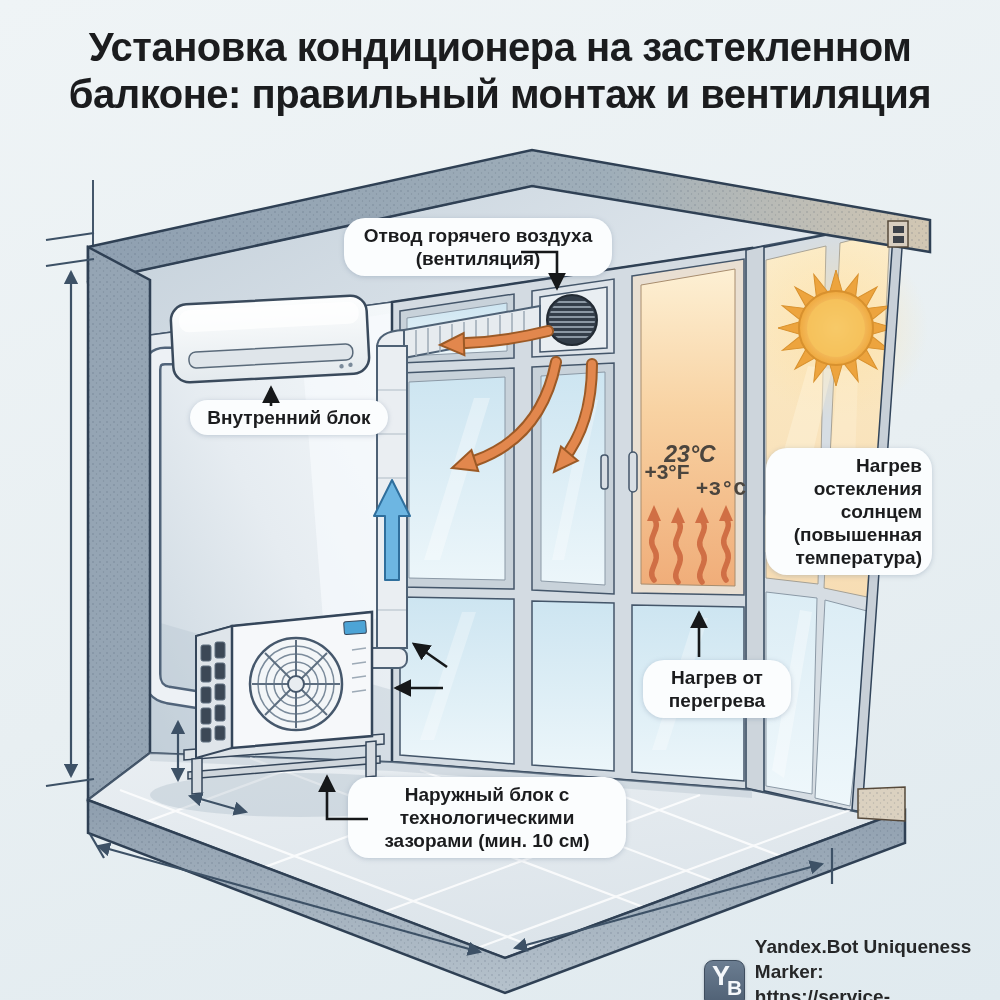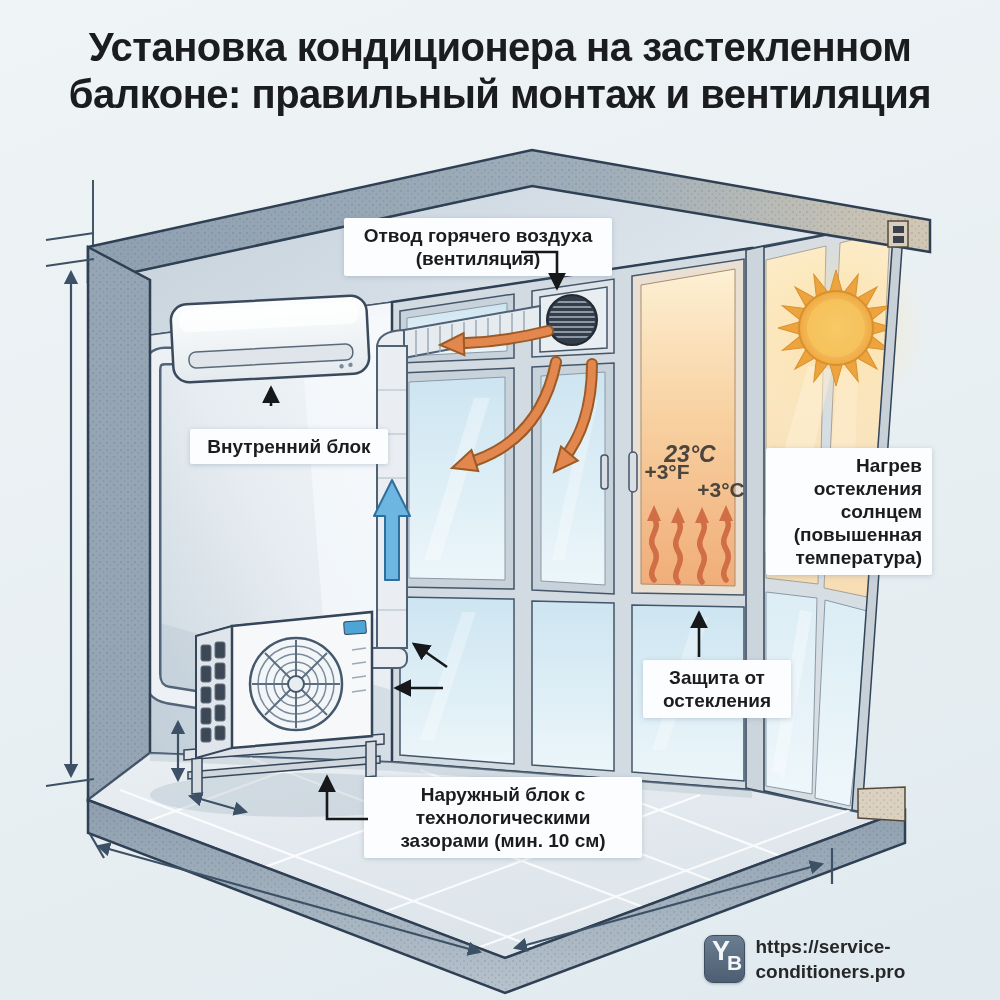--- a/index.html
+++ b/index.html
@@ -4,27 +4,27 @@
 <style>
   html,body{margin:0;padding:0;background:#dfe8ec;}
   .stage{position:relative;width:1000px;height:1000px;overflow:hidden;
          background:linear-gradient(160deg,#eff4f6 0%,#e8eff2 55%,#e0eaef 100%);
          font-family:"Liberation Sans", sans-serif;}
   .scene{position:absolute;left:0;top:0;z-index:1;}
   .overlay{position:absolute;left:0;top:0;z-index:4;pointer-events:none;}
   .title{position:absolute;left:0;top:24px;width:1000px;text-align:center;z-index:5;
          font-weight:bold;font-size:40px;line-height:47px;color:#1b1c1e;letter-spacing:-0.5px;}
   .title span{display:block;white-space:nowrap;}
-  .callout{position:absolute;z-index:3;background:#fbfdfe;border-radius:2px;
+  .callout{position:absolute;z-index:3;background:#fbfdfe;border-radius:21px;
            padding:6px 10px;text-align:center;font-size:19px;font-weight:bold;
            line-height:23px;color:#1b1c1e;box-shadow:0 1px 5px rgba(110,130,155,.35);}
   .temp{position:absolute;z-index:2;text-align:center;font-weight:bold;color:#4b453e;}
   .t-room{left:652px;top:441px;width:76px;font-size:23px;font-style:italic;}
   .t-f{left:636px;top:460px;width:62px;font-size:21px;}
-  .t-c{left:690px;top:478px;width:62px;font-size:21px;}
+  .t-c{left:690px;top:478px;width:62px;font-size:21px;font-family:Liberation Mono, monospace;}
   .wm{position:absolute;left:704px;top:934px;z-index:5;display:flex;align-items:center;}
   .wm-logo{position:relative;width:46px;height:46px;border-radius:9px;
            background:linear-gradient(180deg,#6b7d91,#4d5e72);border:1px solid #3f4e5f;
            box-shadow:0 1px 3px rgba(80,95,115,.4);}
   .wm-y{position:absolute;left:7px;top:0px;font-size:27px;font-weight:bold;color:#f4f7fa;}
   .wm-b{position:absolute;left:22px;top:15px;font-size:21px;font-weight:bold;color:#f4f7fa;}
   .wm-text{margin-left:10px;font-size:19px;font-weight:bold;color:#262728;line-height:25px;}
 </style>
 </head>
 <body>
@@ -344,24 +344,24 @@
     <line x1="178" y1="722" x2="178" y2="780" marker-start="url(#mD)" marker-end="url(#mD)"></line>
     <line x1="190" y1="796" x2="246" y2="812" marker-start="url(#mD)" marker-end="url(#mD)"></line>
   </g>
 </svg>
 
 <div class="temp t-room">23°C</div>
 <div class="temp t-f">+3°F</div>
 <div class="temp t-c">+3°C</div>
 
 <div class="callout" style="left:344px;top:218px;width:248px;">Отвод горячего воздуха (вентиляция)</div>
-<div class="callout" style="left:190px;top:429px;width:178px;">Внутренний блок</div>
-<div class="callout" style="left:643px;top:660px;width:128px;">Защита от остекления</div>
+<div class="callout" style="left:190px;top:400px;width:178px;">Внутренний блок</div>
+<div class="callout" style="left:643px;top:660px;width:128px;">Нагрев от перегрева</div>
 <div class="callout" style="left:766px;top:448px;width:146px;text-align:right;">Нагрев остекления солнцем (повышенная температура)</div>
-<div class="callout" style="left:364px;top:777px;width:258px;">Наружный блок с технологическими зазорами (мин. 10 см)</div>
+<div class="callout" style="left:348px;top:777px;width:258px;">Наружный блок с технологическими зазорами (мин. 10 см)</div>
 
 <svg class="overlay" width="1000" height="1000" viewBox="0 0 1000 1000">
   <defs>
     <marker id="mB" viewBox="0 0 10 10" refX="8.5" refY="5" markerWidth="7" markerHeight="7" orient="auto-start-reverse">
       <path d="M0,0 L10,5 L0,10 z" fill="#16181a"></path>
     </marker>
   </defs>
   <g stroke="#16181a" stroke-width="2.6" fill="none">
     <path d="M521,252 L557,252 L557,288" marker-end="url(#mB)"></path>
     <path d="M271,406 L271,388" marker-end="url(#mB)"></path>
@@ -376,17 +376,18 @@
   <span>Установка кондиционера на застекленном</span>
   <span>балконе: правильный монтаж и вентиляция</span>
 </div>
 
 <div class="wm">
   <div class="wm-logo">
     <span class="wm-y">Y</span>
     <span class="wm-b">B</span>
   </div>
   <div class="wm-text">
+    <div>Yandex.Bot Uniqueness Marker:</div>
     <div>https://service-conditioners.pro</div>
   </div>
 </div>
 
 </div>
 
 </body></html>

